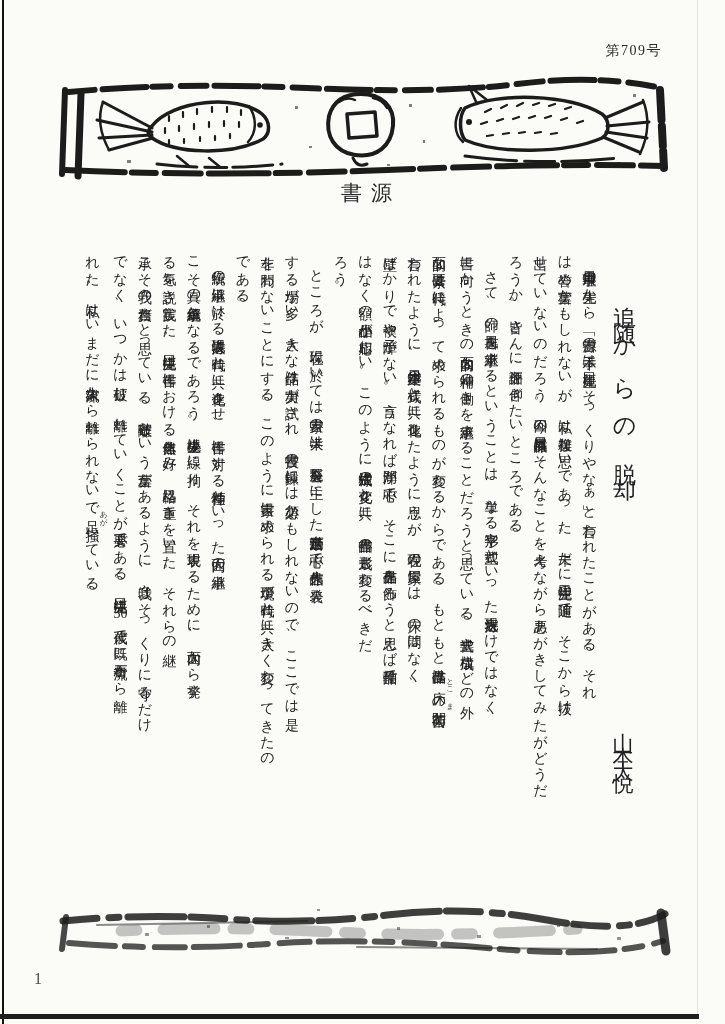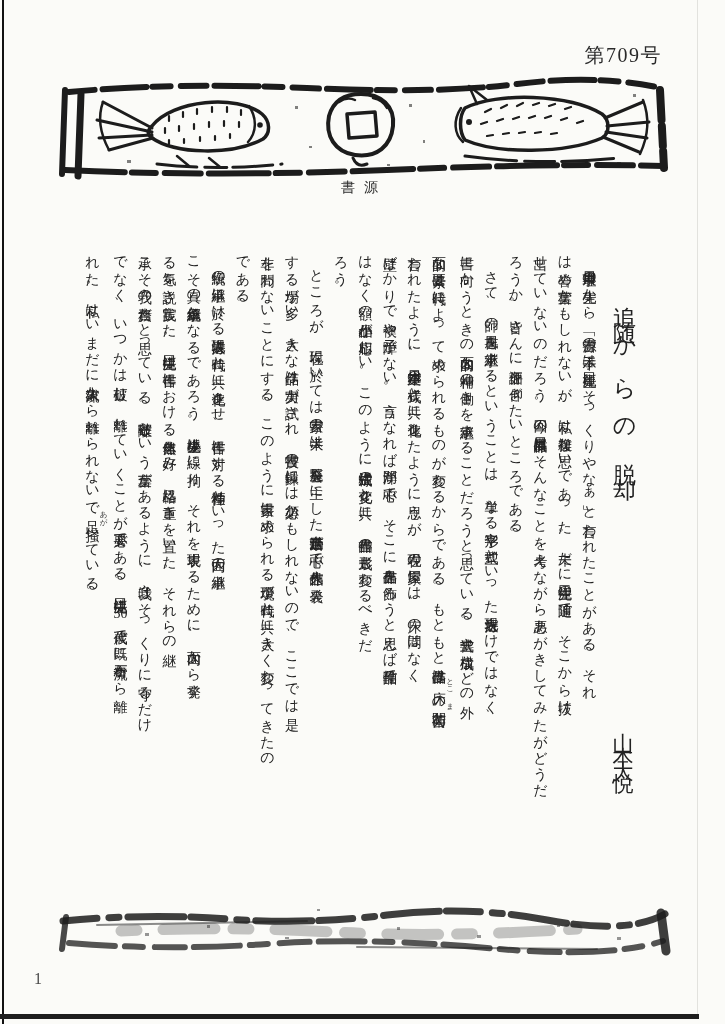--- a/index.html
+++ b/index.html
@@ -9,26 +9,26 @@
     font-family:"Liberation Serif","DejaVu Serif",serif;
     color:#1c1c1c;
   }
   
   .edge-left{position:absolute;left:2px;top:0;width:2px;height:1024px;background:#111;}
   .edge-bottom{position:absolute;left:0;top:1014px;width:699px;height:5px;background:#1e1e1e;}
   .edge-right{position:absolute;left:697px;top:0;width:1px;height:1014px;background:#e2e2de;}
 
   .issue-number{
     position:absolute;top:42px;right:63px;
-    font-size:20px;letter-spacing:1.5px;color:#2a2a2a;
+    font-size:14px;letter-spacing:1.5px;color:#2a2a2a;
   }
   .masthead-art{position:absolute;left:57px;top:76px;width:615px;height:104px;}
   .masthead-caption{
     position:absolute;left:341px;top:179px;
-    font-size:14px;letter-spacing:9px;color:#2b2b2b;
+    font-size:21px;letter-spacing:9px;color:#2b2b2b;
   }
 
   .article-title{
     position:absolute;top:288px;right:85px;
     writing-mode:vertical-rl;
     font-size:23px;letter-spacing:0.68em;color:#222;
   }
   .article-author{
     position:absolute;top:716px;right:88px;
     writing-mode:vertical-rl;

